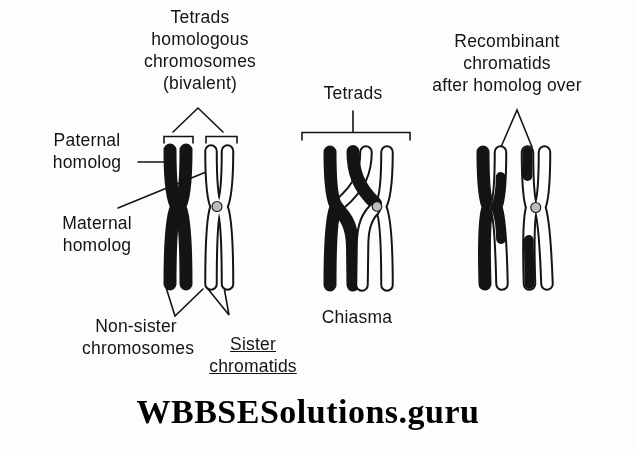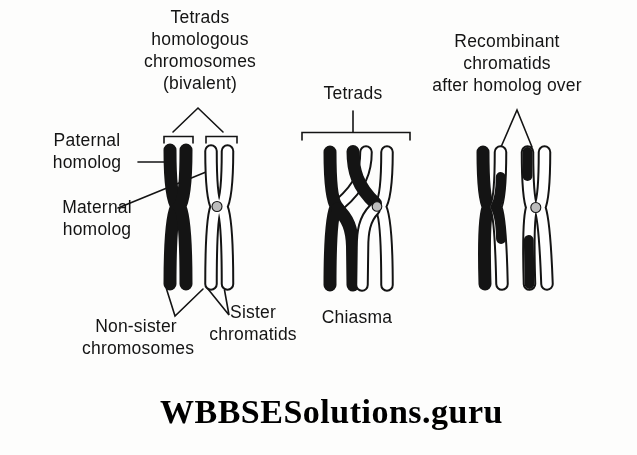--- a/index.html
+++ b/index.html
@@ -25,21 +25,21 @@
     letter-spacing:.2px;
     text-align:center;
     white-space:pre-line;
   }
   .watermark{
     position:absolute;
     color:#000;
     font-family:"Liberation Serif",serif;
     font-weight:600;
     font-size:34px;
-    text-align:right;
+    text-align:center;
     letter-spacing:.5px;
     white-space:nowrap;
   }
   
   .ink-tube{stroke:var(--ink);stroke-width:13;fill:none;stroke-linecap:round;}
   .tube-outline{stroke:var(--ink);stroke-width:13.5;fill:none;stroke-linecap:round;}
   .tube-core{stroke:var(--chromatid-white);stroke-width:9.5;fill:none;stroke-linecap:round;}
   .seg-black{stroke:var(--ink);stroke-width:9.8;fill:none;stroke-linecap:round;}
   .thin{stroke:var(--ink);stroke-width:1.6;fill:none;stroke-linecap:round;stroke-linejoin:miter;}
   .centromere{fill:var(--centromere-gray);stroke:var(--ink);stroke-width:1.1;}
@@ -103,27 +103,27 @@
   </svg>
 
   <div class="label" style="left:127px;top:6px;width:146px;">Tetrads
 homologous
 chromosomes
 (bivalent)</div>
 
   <div class="label" style="left:36px;top:129px;width:102px;">Paternal
 homolog</div>
 
-  <div class="label" style="left:42px;top:196px;width:110px;">Maternal
+  <div class="label" style="left:42px;top:212px;width:110px;">Maternal
 homolog</div>
 
   <div class="label" style="left:82px;top:315px;width:108px;">Non-sister
 chromosomes</div>
 
-  <div class="label" style="left:205px;top:301px;width:96px;">Sister
+  <div class="label" style="left:205px;top:333px;width:96px;text-decoration:underline;">Sister
 chromatids</div>
 
   <div class="label" style="left:303px;top:82px;width:100px;">Tetrads</div>
 
   <div class="label" style="left:311px;top:306px;width:92px;">Chiasma</div>
 
   <div class="label" style="left:417px;top:30px;width:180px;">Recombinant
 chromatids
 after homolog over</div>
 

